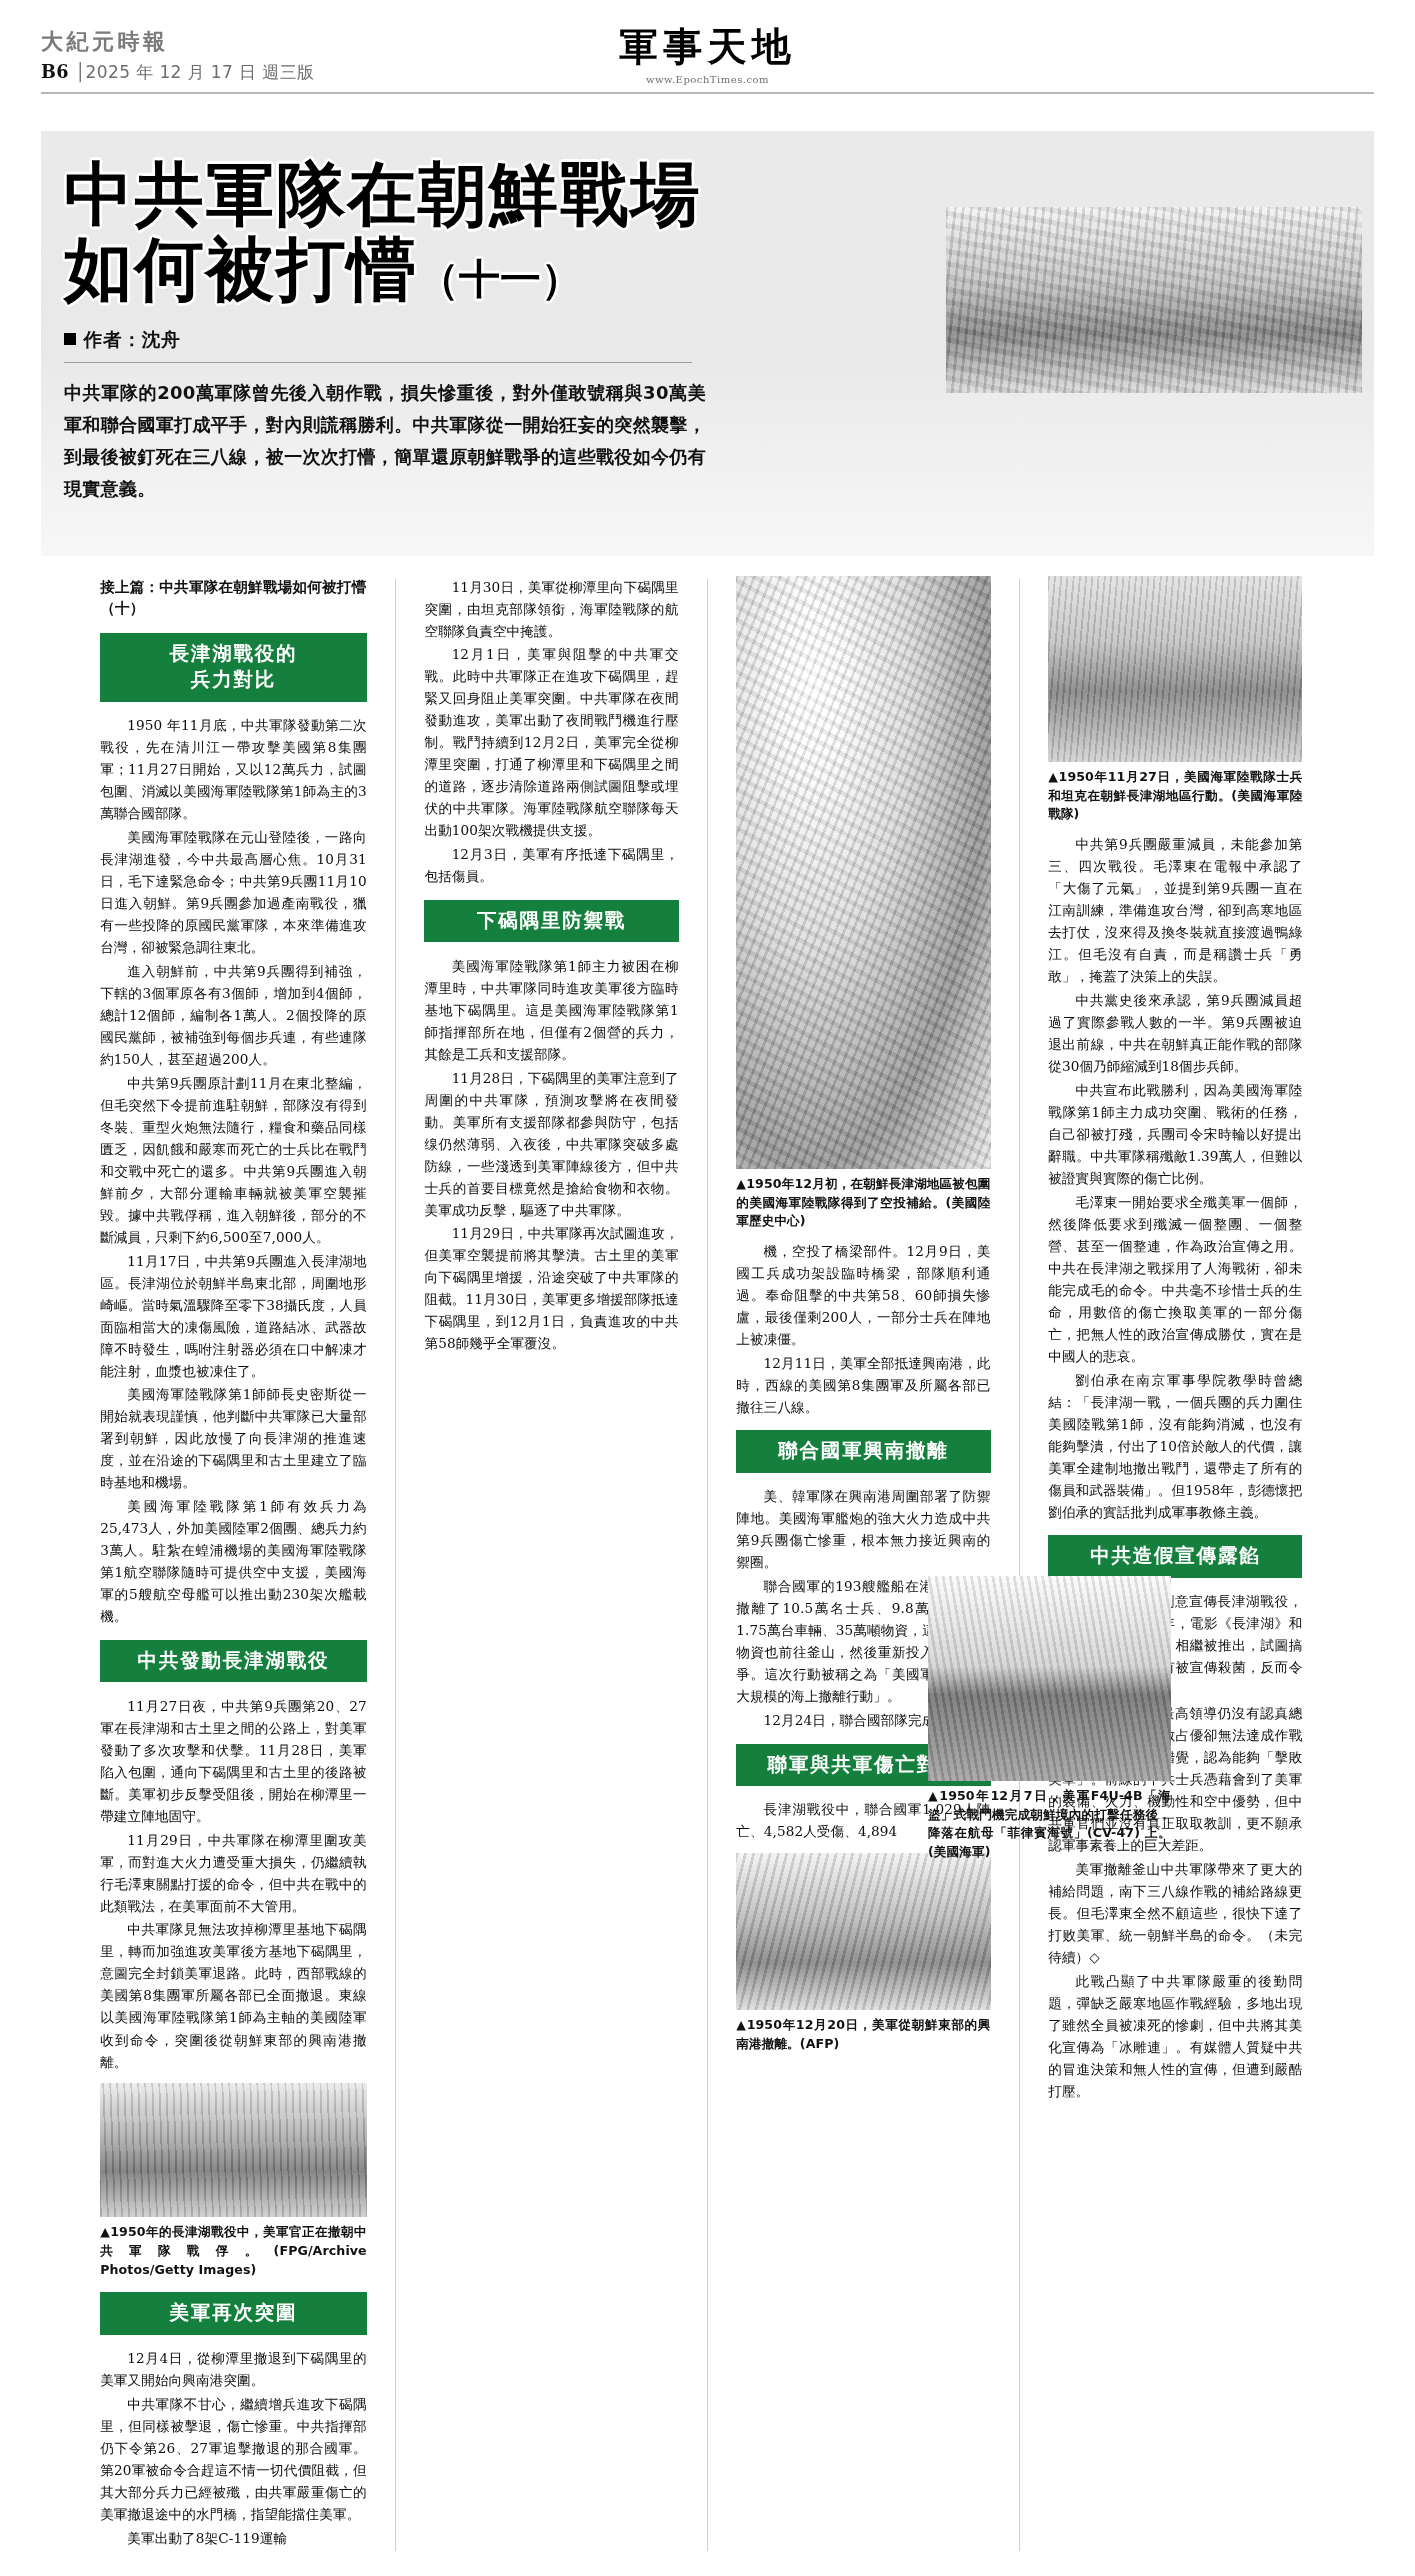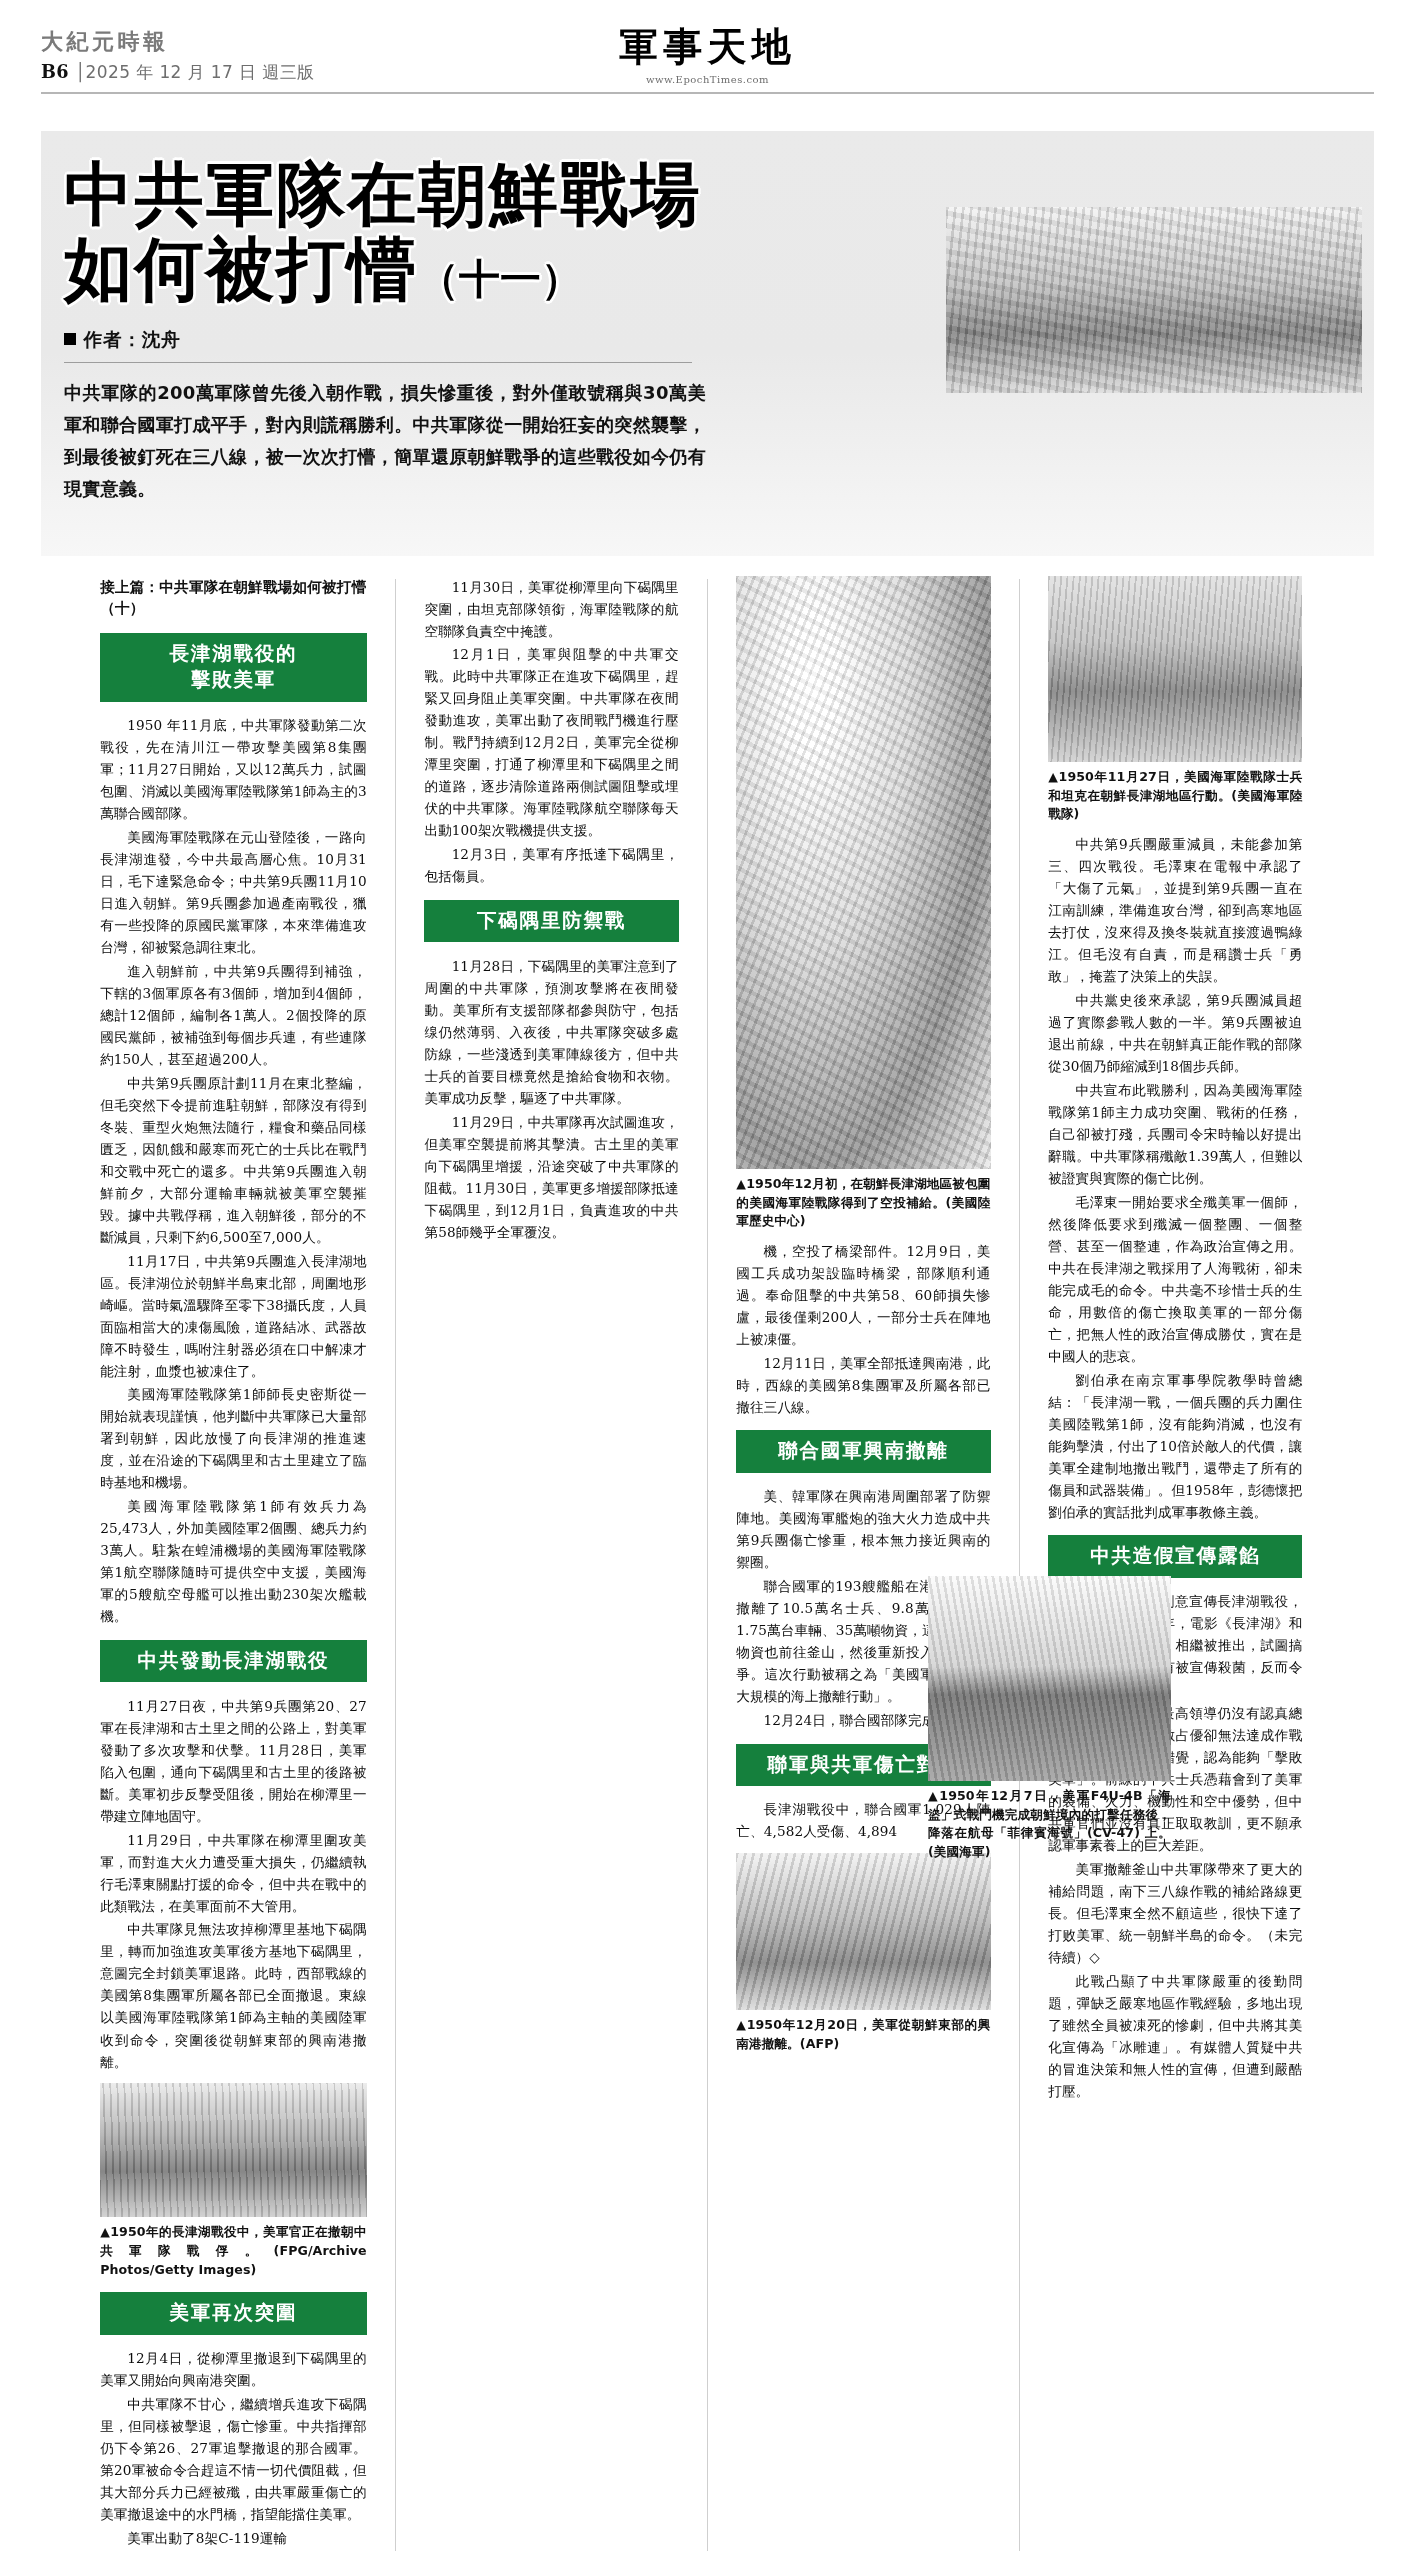--- a/index.html
+++ b/index.html
@@ -205,21 +205,21 @@
   </div>
 
   <div class="body-wrap">
     <div class="cols">
 
       <div class="col first">
         <p class="cont">接上篇：中共軍隊在朝鮮戰場如何被打懵（十）</p>
 
         <div class="sechead">
           <div>長津湖戰役的</div>
-          <div>擊敗美軍</div>
+          <div>兵力對比</div>
         </div>
 
         <p class="bt">1950 年11月底，中共軍隊發動第二次戰役，先在清川江一帶攻擊美國第8集團軍；11月27日開始，又以12萬兵力，試圖包圍、消滅以美國海軍陸戰隊第1師為主的3萬聯合國部隊。</p>
         <p class="bt">美國海軍陸戰隊在元山登陸後，一路向長津湖進發，今中共最高層心焦。10月31日，毛下達緊急命令；中共第9兵團11月10日進入朝鮮。第9兵團參加過產南戰役，獵有一些投降的原國民黨軍隊，本來準備進攻台灣，卻被緊急調往東北。</p>
         <p class="bt">進入朝鮮前，中共第9兵團得到補強，下轄的3個軍原各有3個師，增加到4個師，總計12個師，編制各1萬人。2個投降的原國民黨師，被補強到每個步兵連，有些連隊約150人，甚至超過200人。</p>
         <p class="bt">中共第9兵團原計劃11月在東北整編，但毛突然下令提前進駐朝鮮，部隊沒有得到冬裝、重型火炮無法隨行，糧食和藥品同樣匱乏，因飢餓和嚴寒而死亡的士兵比在戰鬥和交戰中死亡的還多。中共第9兵團進入朝鮮前夕，大部分運輸車輛就被美軍空襲摧毀。據中共戰俘稱，進入朝鮮後，部分的不斷減員，只剩下約6,500至7,000人。</p>
         <p class="bt">11月17日，中共第9兵團進入長津湖地區。長津湖位於朝鮮半島東北部，周圍地形崎嶇。當時氣溫驟降至零下38攝氏度，人員面臨相當大的凍傷風險，道路結冰、武器故障不時發生，嗎咐注射器必須在口中解凍才能注射，血漿也被凍住了。</p>
         <p class="bt">美國海軍陸戰隊第1師師長史密斯從一開始就表現謹慎，他判斷中共軍隊已大量部署到朝鮮，因此放慢了向長津湖的推進速度，並在沿途的下碣隅里和古土里建立了臨時基地和機場。</p>
         <p class="bt">美國海軍陸戰隊第1師有效兵力為25,473人，外加美國陸軍2個團、總兵力約3萬人。駐紮在蝗浦機場的美國海軍陸戰隊第1航空聯隊隨時可提供空中支援，美國海軍的5艘航空母艦可以推出動230架次艦載機。</p>
 
@@ -243,20 +243,21 @@
 
       <div class="vrule"></div>
 
       <div class="col">
         <p class="bt">11月30日，美軍從柳潭里向下碣隅里突圍，由坦克部隊領銜，海軍陸戰隊的航空聯隊負責空中掩護。</p>
         <p class="bt">12月1日，美軍與阻擊的中共軍交戰。此時中共軍隊正在進攻下碣隅里，趕緊又回身阻止美軍突圍。中共軍隊在夜間發動進攻，美軍出動了夜間戰鬥機進行壓制。戰鬥持續到12月2日，美軍完全從柳潭里突圍，打通了柳潭里和下碣隅里之間的道路，逐步清除道路兩側試圖阻擊或埋伏的中共軍隊。海軍陸戰隊航空聯隊每天出動100架次戰機提供支援。</p>
         <p class="bt">12月3日，美軍有序抵達下碣隅里，包括傷員。</p>
 
         <div class="sechead">下碣隅里防禦戰</div>
 
+        <p class="bt">美國海軍陸戰隊第1師主力被困在柳潭里時，中共軍隊同時進攻美軍後方臨時基地下碣隅里。這是美國海軍陸戰隊第1師指揮部所在地，但僅有2個營的兵力，其餘是工兵和支援部隊。</p>
         <p class="bt">11月28日，下碣隅里的美軍注意到了周圍的中共軍隊，預測攻擊將在夜間發動。美軍所有支援部隊都參與防守，包括缐仍然薄弱、入夜後，中共軍隊突破多處防線，一些淺透到美軍陣線後方，但中共士兵的首要目標竟然是搶給食物和衣物。美軍成功反擊，驅逐了中共軍隊。</p>
         <p class="bt">11月29日，中共軍隊再次試圖進攻，但美軍空襲提前將其擊潰。古土里的美軍向下碣隅里增援，沿途突破了中共軍隊的阻截。11月30日，美軍更多增援部隊抵達下碣隅里，到12月1日，負責進攻的中共第58師幾乎全軍覆沒。</p>
       </div>
 
       <div class="vrule"></div>
 
       <div class="col">
         <figure style="margin-top:0;">
           <div class="ph ph-aerial"></div>
           <figcaption>▲1950年12月初，在朝鮮長津湖地區被包圍的美國海軍陸戰隊得到了空投補給。(美國陸軍歷史中心)</figcaption>

